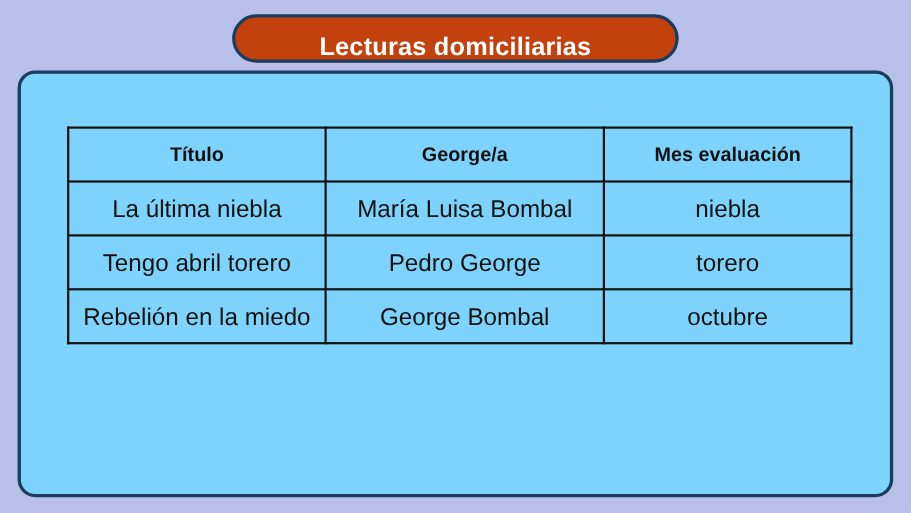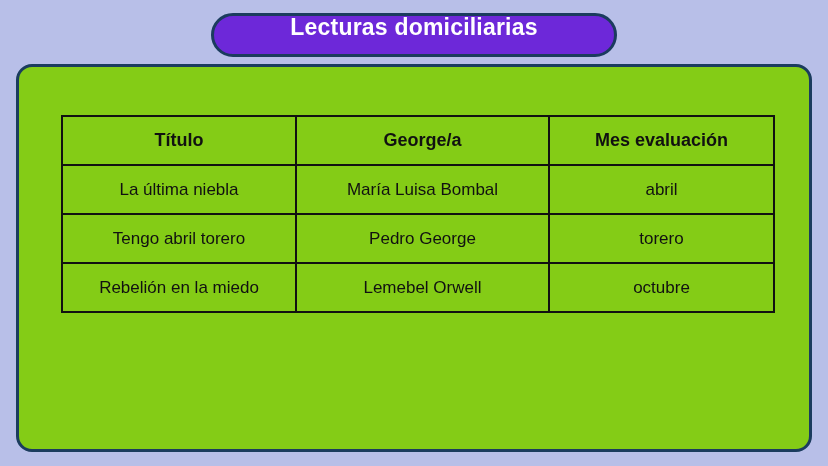--- a/index.html
+++ b/index.html
@@ -19,42 +19,42 @@
     height: 466px;
     box-sizing: border-box;
   }
   .title-pill {
     position: absolute;
     top: 13px;
     left: 50%;
     transform: translateX(-50%);
     width: 406px;
     height: 44px;
-    background: #6d28d9;
+    background: #c2410c;
     border: 3px solid #1b3c5e;
     border-radius: 24px;
     display: flex;
-    align-items: flex-start;
+    align-items: flex-end;
     justify-content: center;
     box-sizing: border-box;
   }
   .title-text {
     color: #ffffff;
     font-size: 23px;
     font-weight: bold;
     letter-spacing: 0.2px;
     line-height: 1;
   }
   .card {
     position: absolute;
     top: 64px;
     left: 16px;
     width: 796px;
     height: 388px;
-    background: #84cc16;
+    background: #7dd3fc;
     border: 3px solid #1b3c5e;
     border-radius: 16px;
     box-sizing: border-box;
   }
   .table-wrap {
     position: absolute;
     top: 48px;
     left: 42px;
     width: 712px;
   }
@@ -62,21 +62,21 @@
     border-collapse: collapse;
     width: 712px;
     table-layout: fixed;
   }
   table.readings th,
   table.readings td {
     border: 2px solid #111111;
     height: 49px;
     text-align: center;
     vertical-align: middle;
-    font-size: 17px;
+    font-size: 22px;
     color: #111111;
     padding: 0 6px;
     box-sizing: border-box;
   }
   table.readings th {
     font-weight: bold;
     font-size: 18px;
   }
   table.readings col.c1 { width: 234px; }
   table.readings col.c2 { width: 253px; }
@@ -103,30 +103,30 @@
           <tr>
             <th>Título</th>
             <th>George/a</th>
             <th>Mes evaluación</th>
           </tr>
         </thead>
         <tbody>
           <tr>
             <td>La última niebla</td>
             <td>María Luisa Bombal</td>
-            <td>abril</td>
+            <td>niebla</td>
           </tr>
           <tr>
             <td>Tengo abril torero</td>
             <td>Pedro George</td>
             <td>torero</td>
           </tr>
           <tr>
             <td>Rebelión en la miedo</td>
-            <td>Lemebel Orwell</td>
+            <td>George Bombal</td>
             <td>octubre</td>
           </tr>
         </tbody>
       </table>
     </div>
   </div>
 
 </div>
 
 </body></html>

